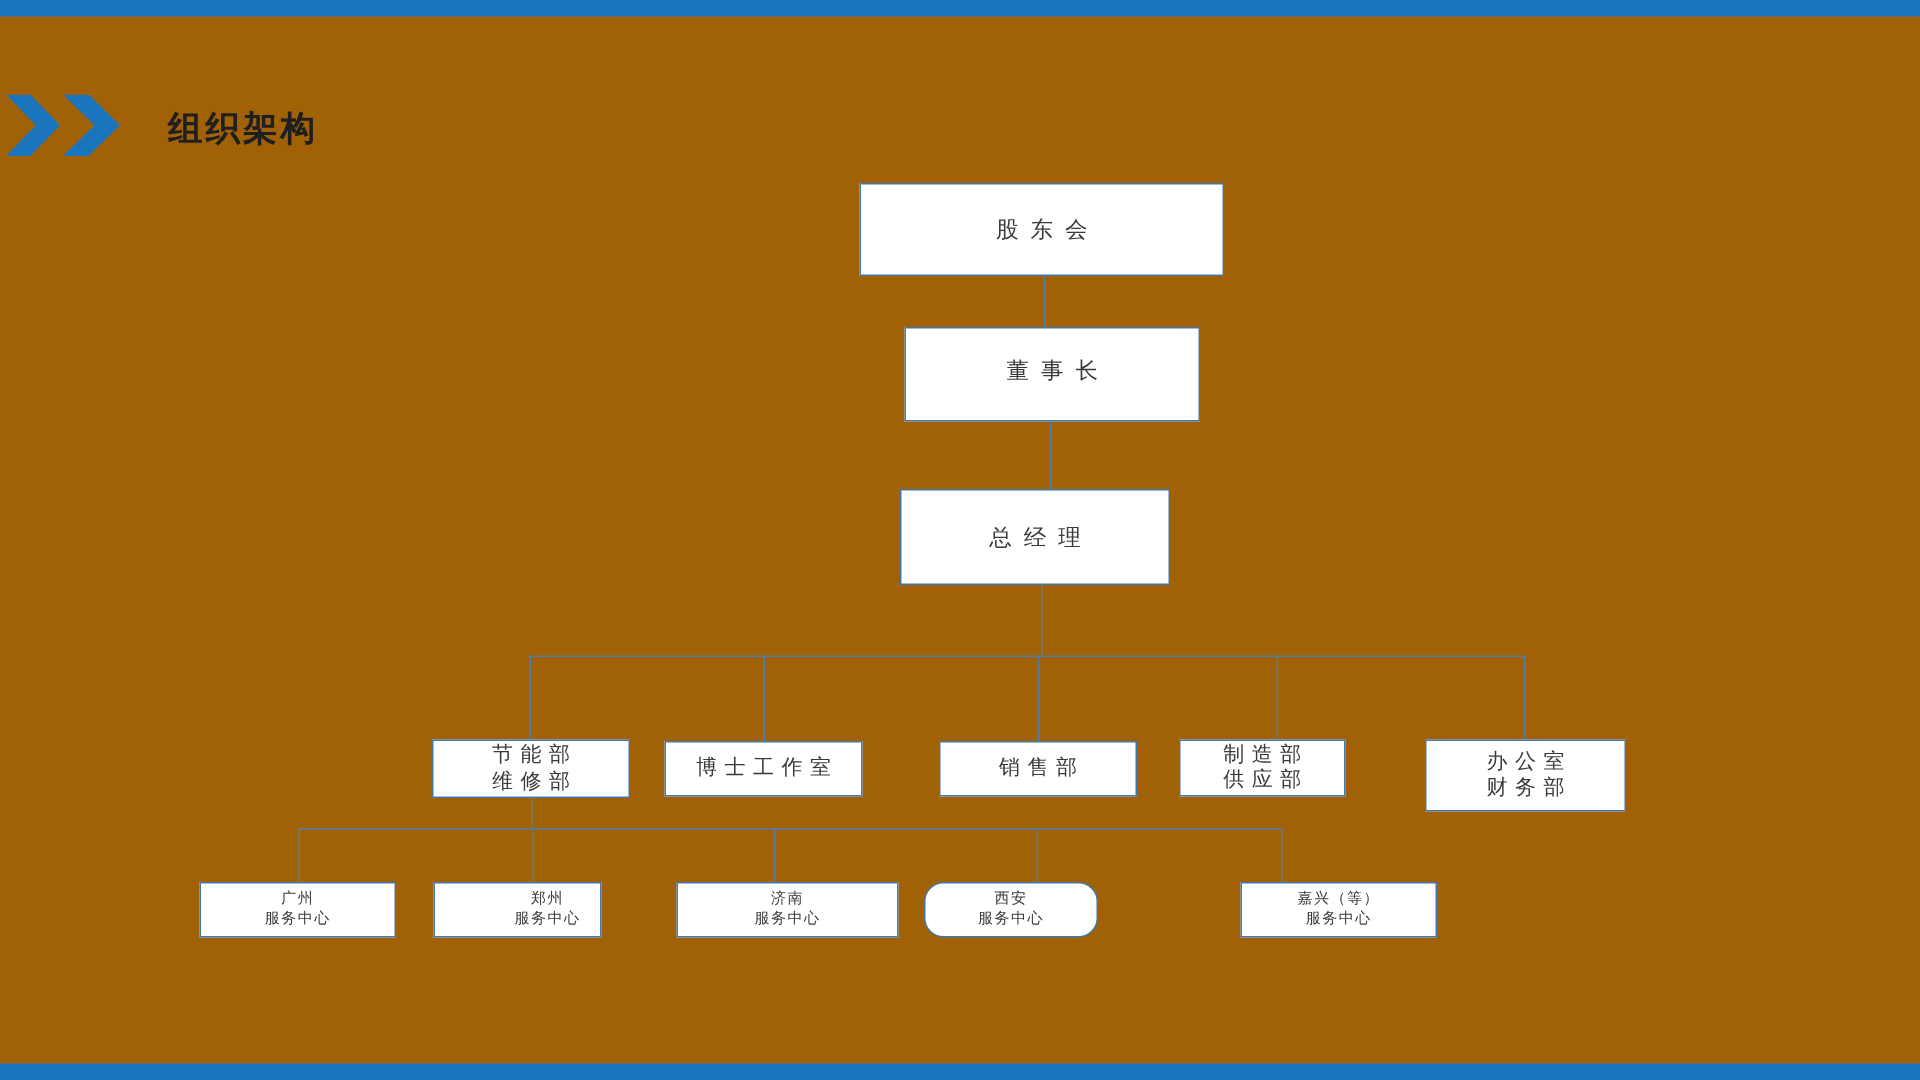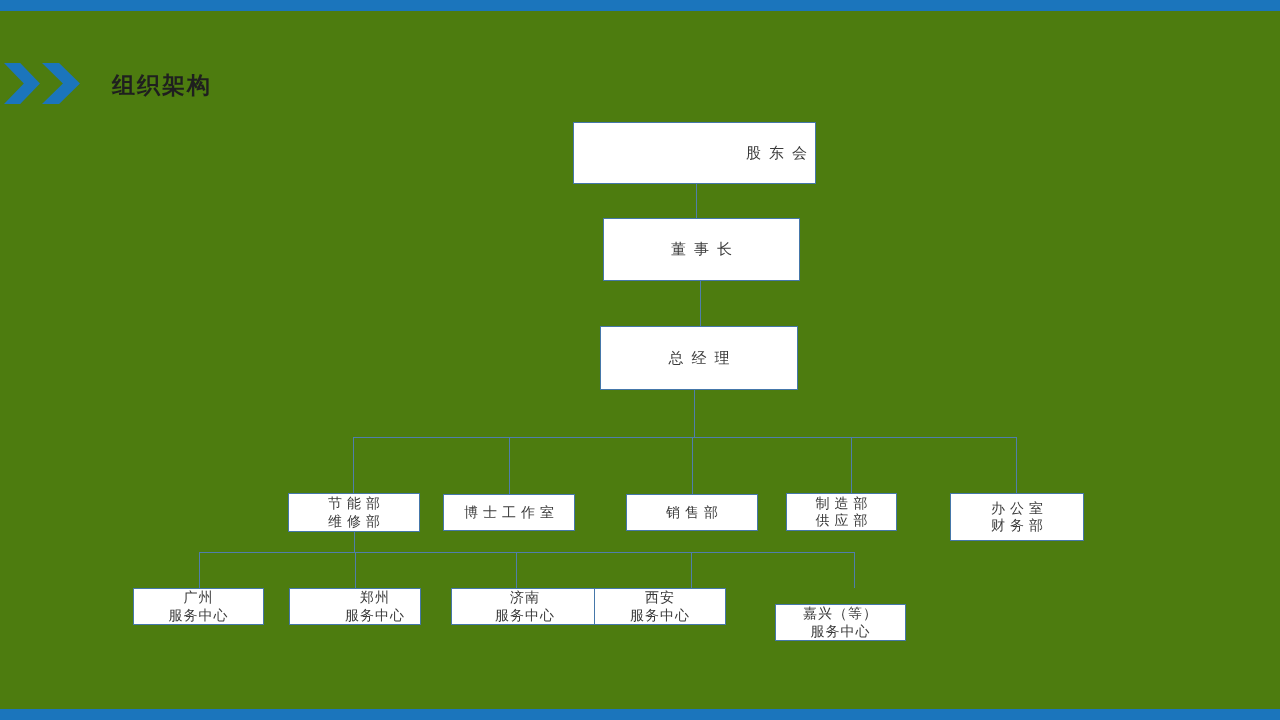--- a/index.html
+++ b/index.html
@@ -3,21 +3,21 @@
 <meta charset="utf-8">
 <style>
   * { margin: 0; padding: 0; box-sizing: border-box; }
   html, body { background: #ffffff; }
   body { font-family: "DejaVu Sans", "Liberation Sans", sans-serif; }
 
   .slide {
     position: relative;
     width: 1280px;
     height: 720px;
-    background: #4d7c0f;
+    background: #a16207;
     overflow: hidden;
   }
 
   
   .bar { position: absolute; left: 0; width: 1280px; height: 11px; background: #1b75bc; }
   .bar.top { top: 0; }
   .bar.bottom { bottom: 0; }
 
   
   .chev {
@@ -46,21 +46,21 @@
     display: flex;
     flex-direction: column;
     align-items: center;
     justify-content: center;
     color: #3a3a3a;
     line-height: 1.25;
     text-align: center;
   }
   .node.big { font-size: 15px; letter-spacing: 8px; text-indent: 8px; }
   .node.mid { font-size: 14px; letter-spacing: 5px; text-indent: 5px; }
-  .node.bot { font-size: 14px; letter-spacing: 1px; }
+  .node.bot { font-size: 10px; letter-spacing: 1px; }
 
   
   .vline { position: absolute; width: 1px; background: #4f7eac; }
   .hline { position: absolute; height: 1px; background: #4f7eac; }
 </style>
 </head>
 <body>
 
 <div class="slide">
 
@@ -81,27 +81,27 @@
   <div class="vline" style="left:851px;  top:437px; height:56px;"></div>
   <div class="vline" style="left:1016px; top:437px; height:56px;"></div>
   <div class="vline" style="left:354px; top:532px; height:20px;"></div>
   <div class="hline" style="left:199px; top:552px; width:656px;"></div>
   <div class="vline" style="left:199px; top:552px; height:36px;"></div>
   <div class="vline" style="left:355px; top:552px; height:36px;"></div>
   <div class="vline" style="left:516px; top:552px; height:36px;"></div>
   <div class="vline" style="left:691px; top:552px; height:36px;"></div>
   <div class="vline" style="left:854px; top:552px; height:36px;"></div>
 
-  <div class="node big" style="left:573px; top:122px; width:243px; height:62px;align-items:flex-end;">
+  <div class="node big" style="left:573px; top:122px; width:243px; height:62px;">
     <span>股东会</span>
   </div>
-  <div class="node big" style="left:603px; top:218px; width:197px; height:63px;">
+  <div class="node big" style="left:603px; top:218px; width:197px; height:63px;font-family:Liberation Mono, monospace;">
     <span>董事长</span>
   </div>
-  <div class="node big" style="left:600px; top:326px; width:198px; height:64px;">
+  <div class="node big" style="left:600px; top:326px; width:180px; height:64px;">
     <span>总经理</span>
   </div>
 
   <div class="node mid" style="left:288px; top:493px; width:132px; height:39px;">
     <span>节能部</span>
     <span>维修部</span>
   </div>
   <div class="node mid" style="left:443px; top:494px; width:132px; height:37px;">
     <span>博士工作室</span>
   </div>
@@ -114,30 +114,30 @@
   </div>
   <div class="node mid" style="left:950px; top:493px; width:134px; height:48px;">
     <span>办公室</span>
     <span>财务部</span>
   </div>
 
   <div class="node bot" style="left:133px; top:588px; width:131px; height:37px;">
     <span>广州</span>
     <span>服务中心</span>
   </div>
-  <div class="node bot" style="left:289px; top:588px; width:132px; height:37px;padding-left:40px;">
+  <div class="node bot" style="left:289px; top:588px; width:112px; height:37px;padding-left:40px;">
     <span>郑州</span>
     <span>服务中心</span>
   </div>
   <div class="node bot" style="left:451px; top:588px; width:148px; height:37px;">
     <span>济南</span>
     <span>服务中心</span>
   </div>
-  <div class="node bot" style="left:594px; top:588px; width:132px; height:37px;">
+  <div class="node bot" style="left:616px; top:588px; width:116px; height:37px;border-radius:13px;">
     <span>西安</span>
     <span>服务中心</span>
   </div>
-  <div class="node bot" style="left:775px; top:588px; width:131px; height:37px;margin-top:16px;">
+  <div class="node bot" style="left:827px; top:588px; width:131px; height:37px;">
     <span>嘉兴（等）</span>
     <span>服务中心</span>
   </div>
 
 </div>
 
 </body></html>

